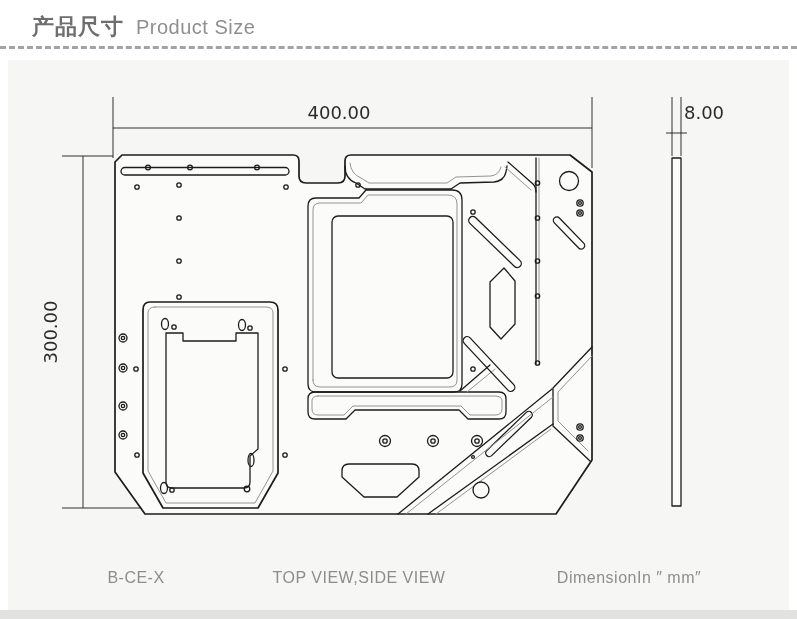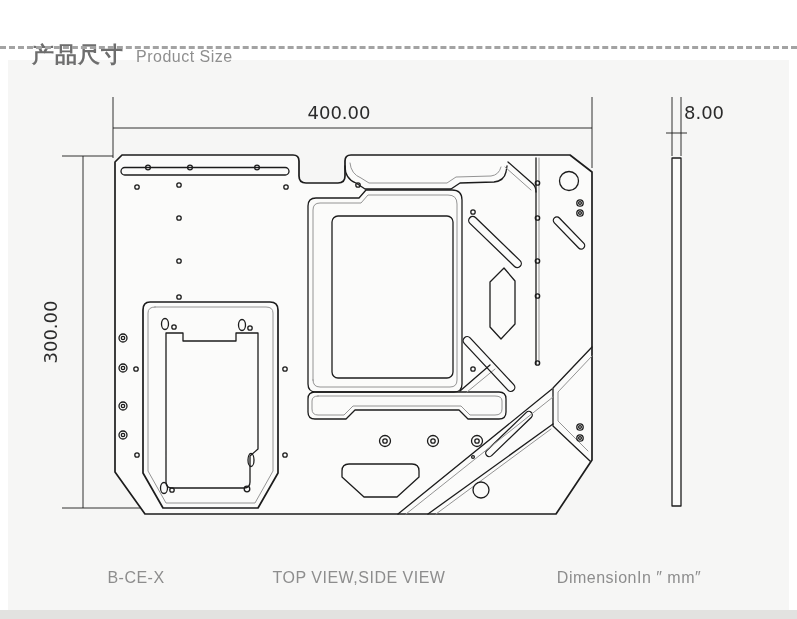--- a/index.html
+++ b/index.html
@@ -9,22 +9,22 @@
   }
   html,body{margin:0;padding:0;}
   body{
     width:797px;height:619px;position:relative;overflow:hidden;
     background:var(--page_bg);
     font-family:"Liberation Sans", sans-serif;
   }
   .card{position:absolute;left:8px;top:60px;width:781px;height:550px;background:var(--card_bg);}
   .bottom-strip{position:absolute;left:0;top:610px;width:797px;height:9px;background:var(--strip_bg);}
   .page-header{position:absolute;left:32px;top:12px;display:flex;align-items:baseline;gap:12px;}
-  .title-zh{font-size:22px;font-weight:bold;color:var(--header_zh);letter-spacing:1px;margin-top:28px;}
-  .title-en{font-size:16px;color:var(--header_en);letter-spacing:0.5px;}
+  .title-zh{font-size:22px;font-weight:bold;color:var(--header_zh);letter-spacing:1px;}
+  .title-en{font-size:20px;color:var(--header_en);letter-spacing:0.5px;}
   .dash-rule{position:absolute;left:0;top:46px;width:797px;height:0;border-top:3px dashed var(--dash);}
   svg.drawing{position:absolute;left:0;top:0;}
   .ln{stroke:var(--line);fill:none;stroke-width:1.3;stroke-linejoin:round;stroke-linecap:round;}
   .ln2{stroke-width:1.7;}
   .plate{fill:var(--plate_fill);}
   .gray{stroke:var(--engrave);fill:none;stroke-width:1;stroke-linejoin:round;stroke-linecap:round;}
   .dim{stroke:var(--line);stroke-width:0.9;fill:none;}
   .dimlabel{font-family:"DejaVu Sans", sans-serif;font-size:18px;fill:var(--dim_text);}
   .footerlabel{font-family:"Liberation Sans", sans-serif;font-size:16px;fill:var(--muted_text);letter-spacing:0.5px;}
 </style>

